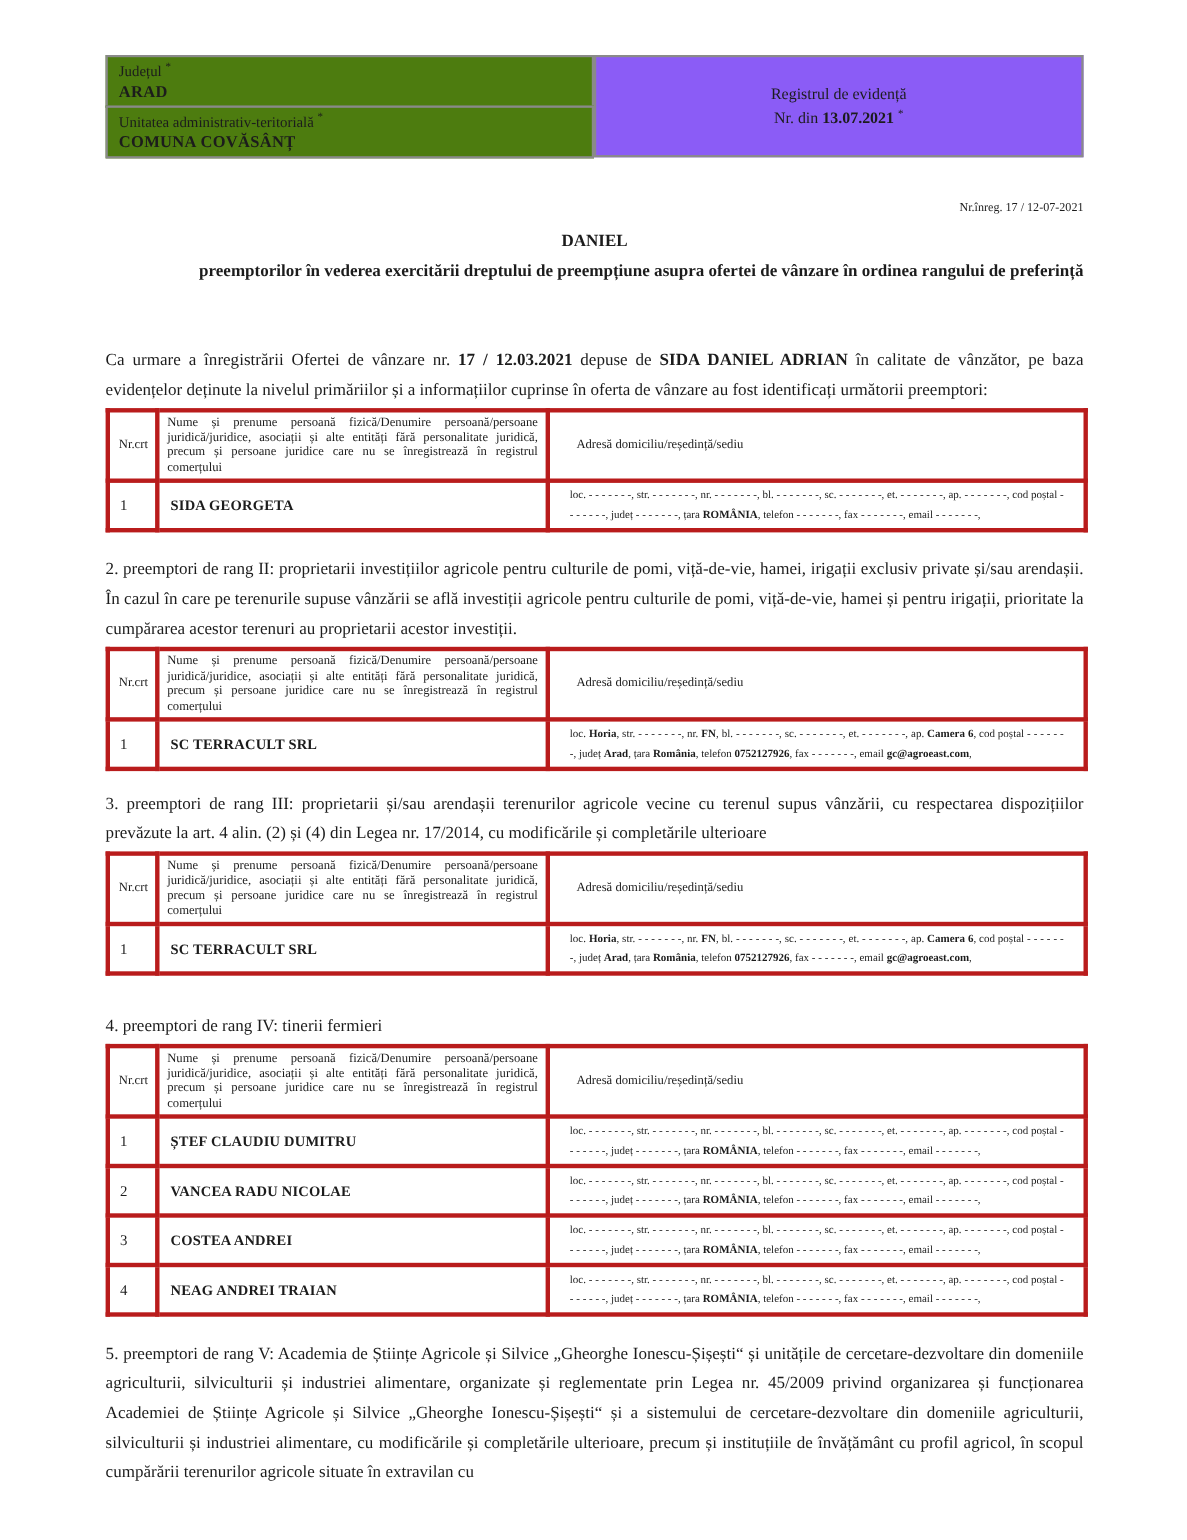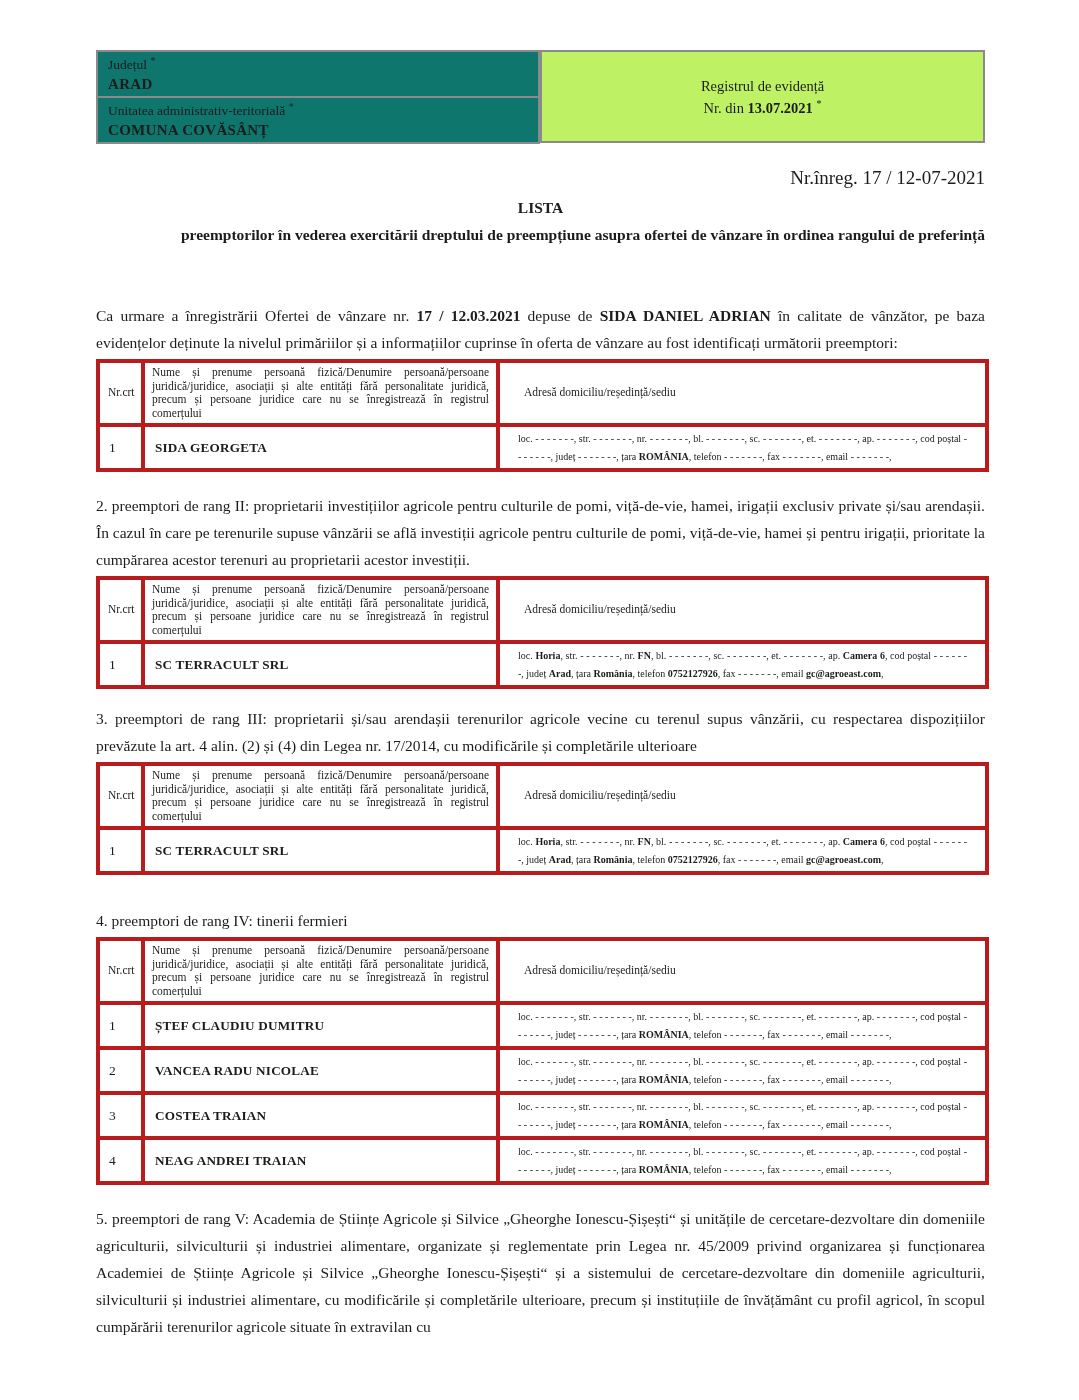--- a/index.html
+++ b/index.html
@@ -7,32 +7,32 @@
   .page {
     position:relative; width:1079px; height:1400px; margin:0 auto;
     background:#ffffff; color:#1c1c1c; overflow:hidden;
     font-family:"Liberation Serif","DejaVu Serif",serif;
   }
   .content { position:absolute; left:96px; top:0; width:889px; }
 
   
   .header-row { display:flex; align-items:flex-start; margin-top:50px; }
   .left-boxes { width:444px; }
-  .hbox { border:2px solid #8a8a8a; padding:3px 10px 2px 10px; background:#0f766e; }
+  .hbox { border:2px solid #8a8a8a; padding:3px 10px 2px 10px; background:#4d7c0f; }
   .hbox.second { margin-top:-2px; }
   .hbox .lbl { font-size:13.5px; line-height:19px; }
   .hbox .val { font-weight:bold; font-size:15px; line-height:20px; letter-spacing:0.3px; }
   sup.mark { font-size:10px; vertical-align:super; line-height:0; }
   .right-box {
-    flex:1; height:93px; border:2px solid #8a8a8a; background:#bef264;
+    flex:1; height:93px; border:2px solid #8a8a8a; background:#8b5cf6;
     display:flex; flex-direction:column; justify-content:center; align-items:center;
     font-size:14.5px; line-height:22px; text-align:center;
   }
 
-  .regnum { margin-top:20px; text-align:right; font-size:19px; line-height:27px; }
+  .regnum { margin-top:32px; text-align:right; font-size:11px; line-height:27px; }
   .doc-title { margin-top:3px; text-align:center; font-weight:bold; font-size:15.5px; line-height:27px; }
   .doc-subtitle { text-align:right; font-weight:bold; font-size:15.5px; line-height:27px; }
 
   .intro { margin-top:54px; font-size:15.5px; line-height:27px; text-align:justify; }
   .sec-heading { font-size:15.5px; line-height:27px; text-align:justify; }
   .mt1 { margin-top:20px; } .mt2 { margin-top:16px; } .mt3 { margin-top:32px; }
 
   table.ptable { width:100%; border-collapse:collapse; table-layout:fixed; margin-top:3px; }
   table.ptable td { border:4px solid #b91c1c; vertical-align:middle; }
   col.c-nr { width:45px; } col.c-name { width:355px; } col.c-addr { width:489px; }
@@ -64,21 +64,21 @@
         </div>
       </div>
       <div class="right-box">
         <div>Registrul de evidență</div>
         <div><span>Nr. din <b>13.07.2021</b></span> <sup class="mark">*</sup></div>
       </div>
     </div>
 
     <div class="regnum">Nr.înreg. 17 / 12-07-2021</div>
 
-    <div class="doc-title">LISTA</div>
+    <div class="doc-title">DANIEL</div>
     <div class="doc-subtitle">preemptorilor în vederea exercitării dreptului de preempțiune asupra ofertei de vânzare în ordinea rangului de preferință</div>
 
     <p class="intro">Ca urmare a înregistrării Ofertei de vânzare nr. <b>17 / 12.03.2021</b> depuse de <b>SIDA DANIEL ADRIAN</b> în calitate de vânzător, pe baza evidențelor deținute la nivelul primăriilor și a informațiilor cuprinse în oferta de vânzare au fost identificați următorii preemptori:</p>
 
     <table class="ptable">
       <colgroup>
           <col class="c-nr">
           <col class="c-name">
           <col class="c-addr">
         </colgroup>
@@ -156,21 +156,21 @@
         <td class="d-name">ȘTEF CLAUDIU DUMITRU</td>
         <td class="d-addr">loc. - - - - - - -, str. - - - - - - -, nr. - - - - - - -, bl. - - - - - - -, sc. - - - - - - -, et. - - - - - - -, ap. - - - - - - -, cod poștal - - - - - - -, județ - - - - - - -, țara <b>ROMÂNIA</b>, telefon - - - - - - -, fax - - - - - - -, email - - - - - - -,</td>
       </tr>
       <tr>
         <td class="d-nr">2</td>
         <td class="d-name">VANCEA RADU NICOLAE</td>
         <td class="d-addr">loc. - - - - - - -, str. - - - - - - -, nr. - - - - - - -, bl. - - - - - - -, sc. - - - - - - -, et. - - - - - - -, ap. - - - - - - -, cod poștal - - - - - - -, județ - - - - - - -, țara <b>ROMÂNIA</b>, telefon - - - - - - -, fax - - - - - - -, email - - - - - - -,</td>
       </tr>
       <tr>
         <td class="d-nr">3</td>
-        <td class="d-name">COSTEA TRAIAN</td>
+        <td class="d-name">COSTEA ANDREI</td>
         <td class="d-addr">loc. - - - - - - -, str. - - - - - - -, nr. - - - - - - -, bl. - - - - - - -, sc. - - - - - - -, et. - - - - - - -, ap. - - - - - - -, cod poștal - - - - - - -, județ - - - - - - -, țara <b>ROMÂNIA</b>, telefon - - - - - - -, fax - - - - - - -, email - - - - - - -,</td>
       </tr>
       <tr>
         <td class="d-nr">4</td>
         <td class="d-name">NEAG ANDREI TRAIAN</td>
         <td class="d-addr">loc. - - - - - - -, str. - - - - - - -, nr. - - - - - - -, bl. - - - - - - -, sc. - - - - - - -, et. - - - - - - -, ap. - - - - - - -, cod poștal - - - - - - -, județ - - - - - - -, țara <b>ROMÂNIA</b>, telefon - - - - - - -, fax - - - - - - -, email - - - - - - -,</td>
       </tr>
     </tbody>
       </table>
 

